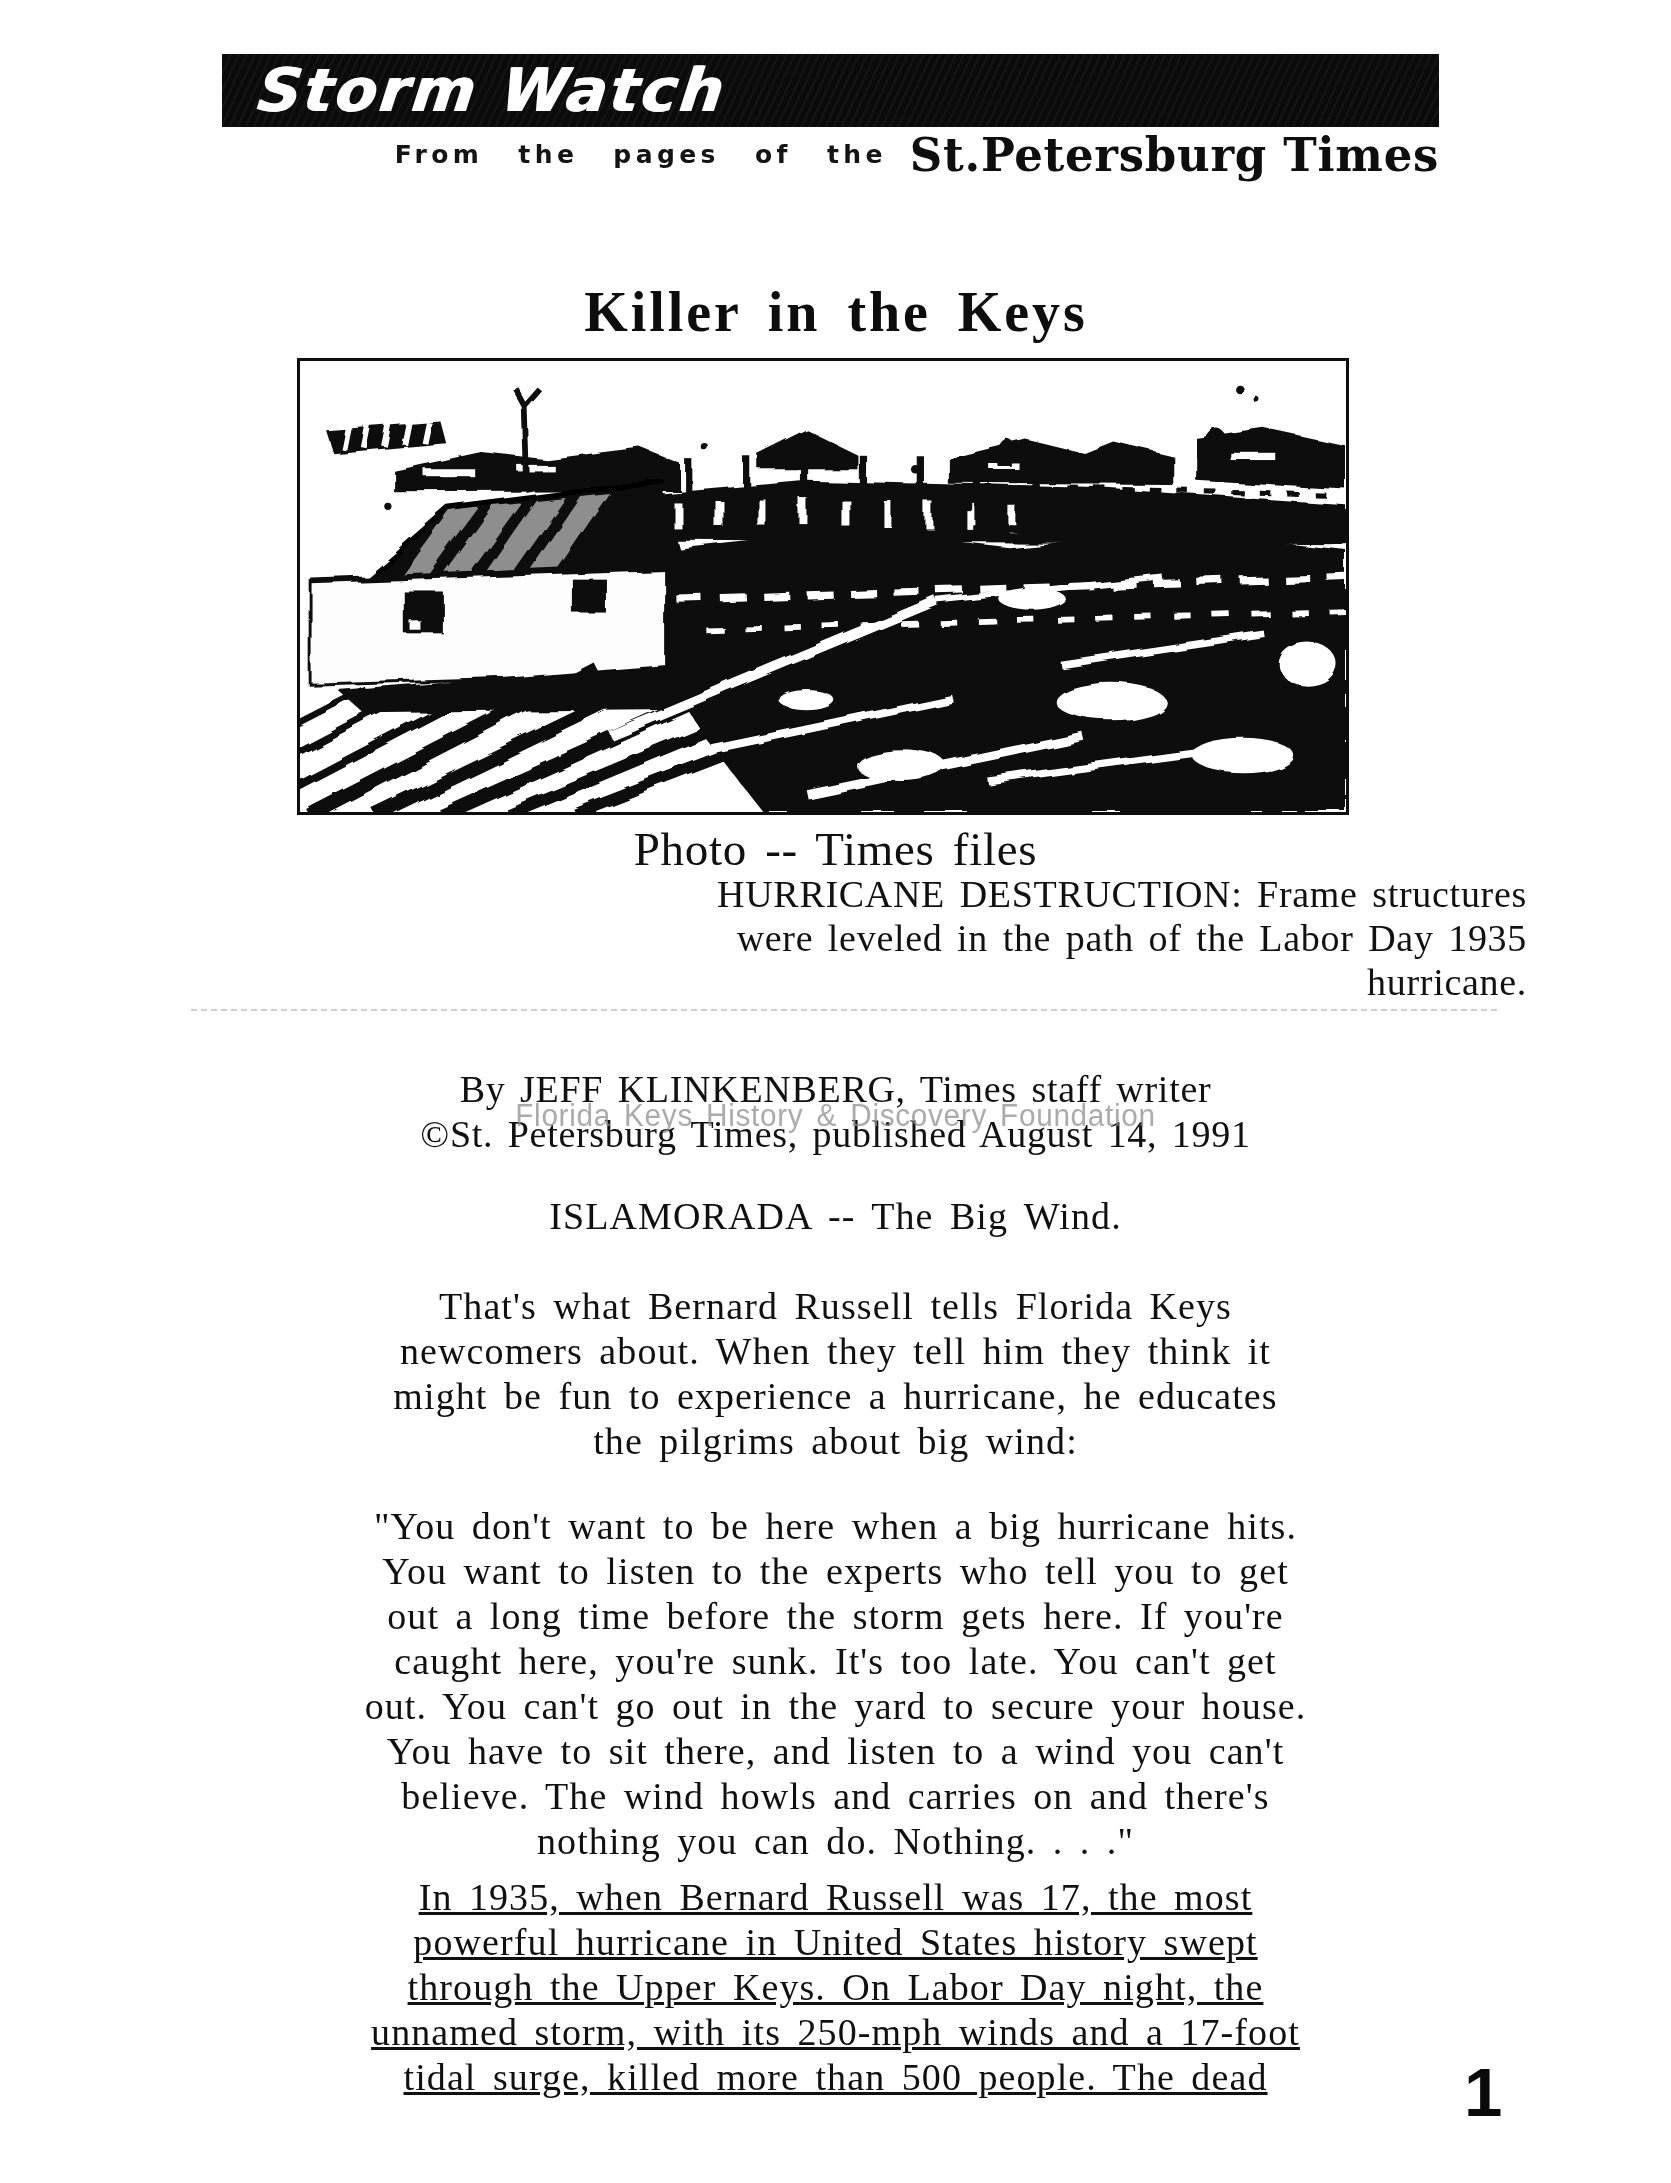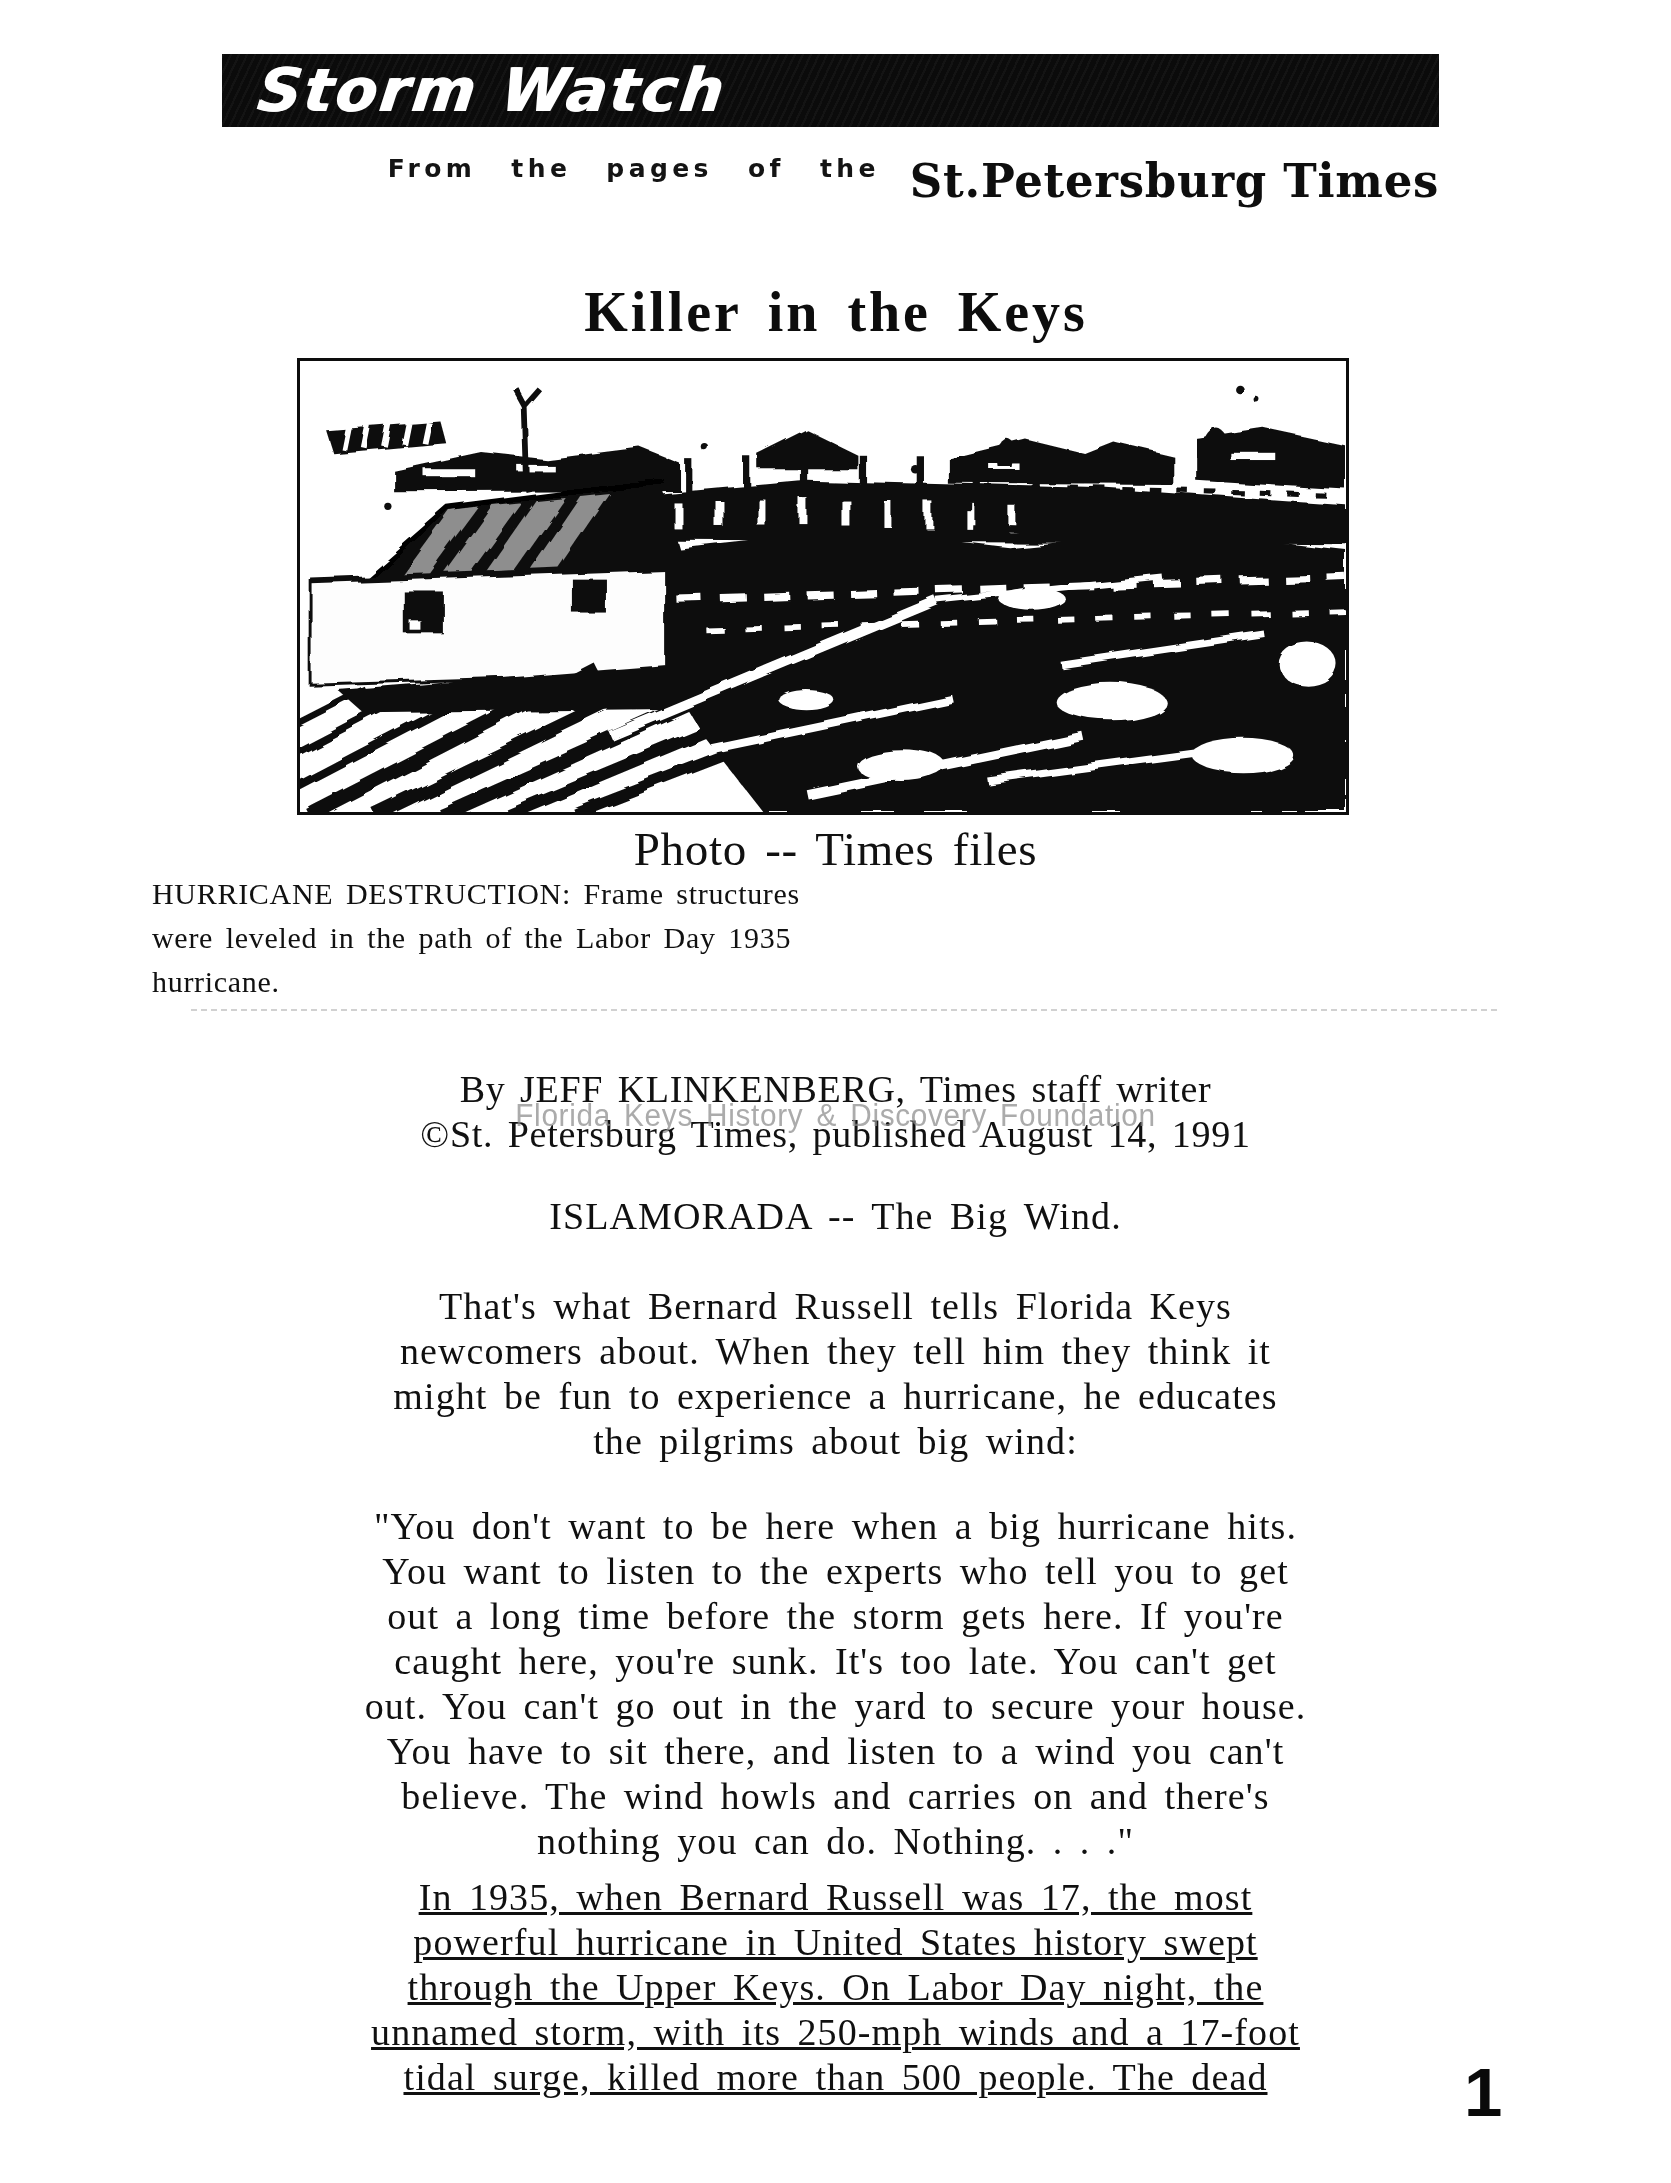--- a/index.html
+++ b/index.html
@@ -42,24 +42,23 @@
     text-shadow: 1.5px 0 0 #fff;
     white-space: nowrap;
   }
   .tagline {
     position: absolute;
     left: 222px;
     top: 128px;
     width: 1217px;
     display: flex;
     justify-content: flex-end;
-    align-items: flex-start;
-    gap: 30px;
+    align-items: center;
+    gap: 23px;
     white-space: nowrap;
-    margin-top: 26px;
   }
   .tagline-prefix {
     font-family: "DejaVu Sans", sans-serif;
     font-weight: 800;
     font-size: 25px;
     letter-spacing: 4.4px;
     word-spacing: 22px;
     color: #141414;
   }
   .tagline-brand {
@@ -107,25 +106,25 @@
     top: 827px;
     width: 1395px;
     text-align: center;
     font-size: 47px;
     line-height: 44px;
     letter-spacing: 0.7px;
     word-spacing: 5.8px;
   }
   .photo-caption {
     position: absolute;
-    left: 152px;
+    left: 132px;
     top: 872px;
     width: 1395px;
-    text-align: left;
-    font-size: 30px;
+    text-align: right;
+    font-size: 38px;
     line-height: 44px;
     letter-spacing: 0.7px;
     word-spacing: 4.4px;
     white-space: pre-line;
   }
 
   .scan-artifact-line {
     position: absolute;
     left: 191px;
     top: 1009px;

